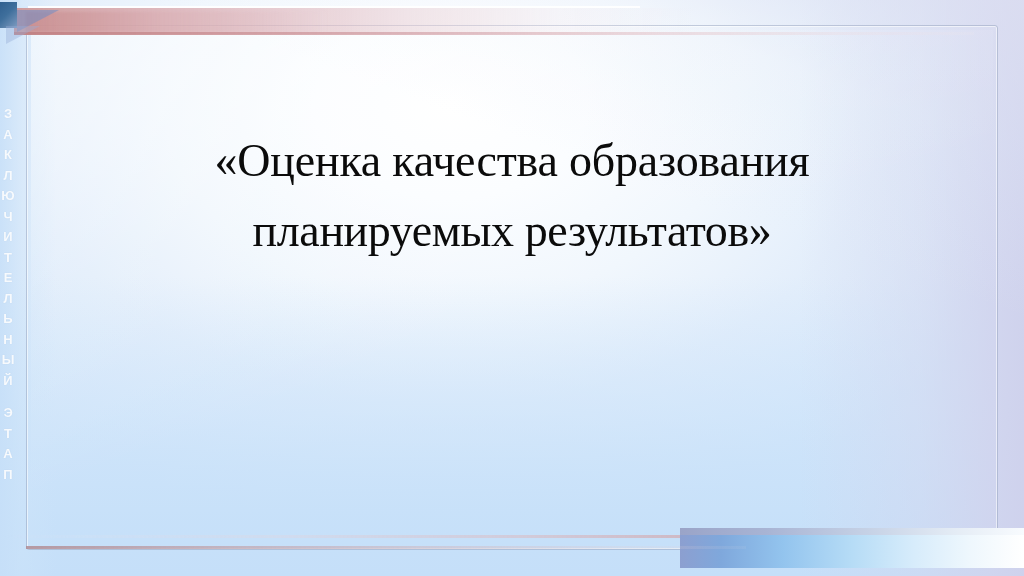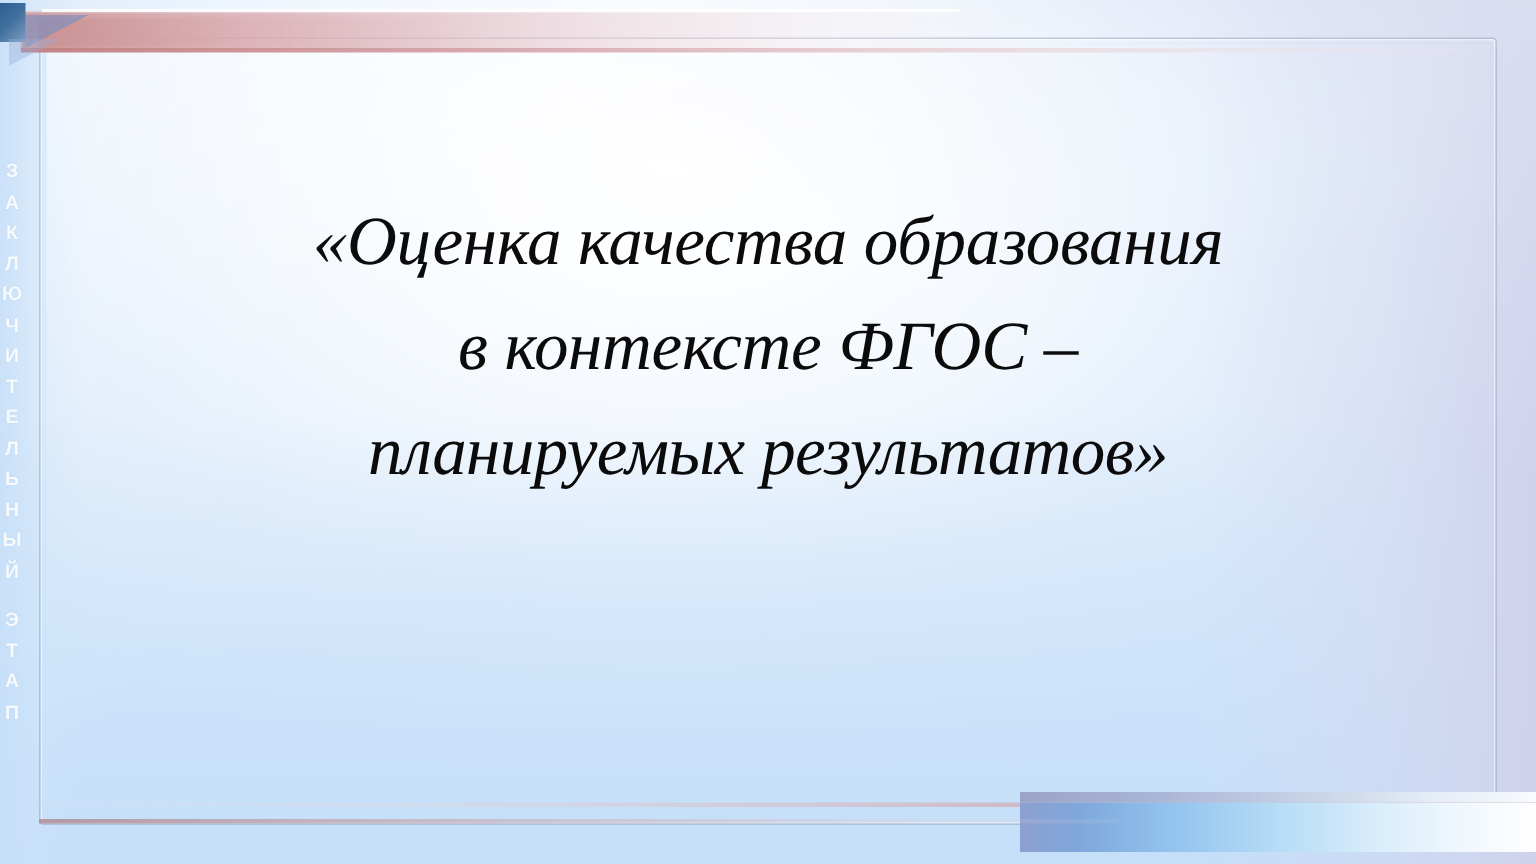--- a/index.html
+++ b/index.html
@@ -250,21 +250,21 @@
     right: 40px;
     top: 126px;
     text-align: center;
     color: #0b0b0b;
     font-size: 46px;
     line-height: 70px;
     font-weight: 400;
     letter-spacing: -0.2px;
     white-space: nowrap;
   }
-  .title .line { display: block; font-style: italic; }
+  .title .line { display: block; }
   .title .l3 { letter-spacing: -0.4px; }
   .title .l4 { letter-spacing: -0.4px; }
 </style>
 </head>
 <body>
 
 <div id="slide">
 
   <div class="bg-base"></div>
   <div class="bg-bottom-blue"></div>
@@ -305,17 +305,16 @@
     <span class="ch">Й</span>
     <span class="gap"></span>
     <span class="ch">Э</span>
     <span class="ch">Т</span>
     <span class="ch">А</span>
     <span class="ch">П</span>
   </div>
 
   <div class="title">
     <span class="line l1">«Оценка качества образования</span>
-    <span class="line l2">в контексте ФГОС –</span>
     <span class="line l4">планируемых результатов»</span>
   </div>
 
 </div>
 
 </body></html>

